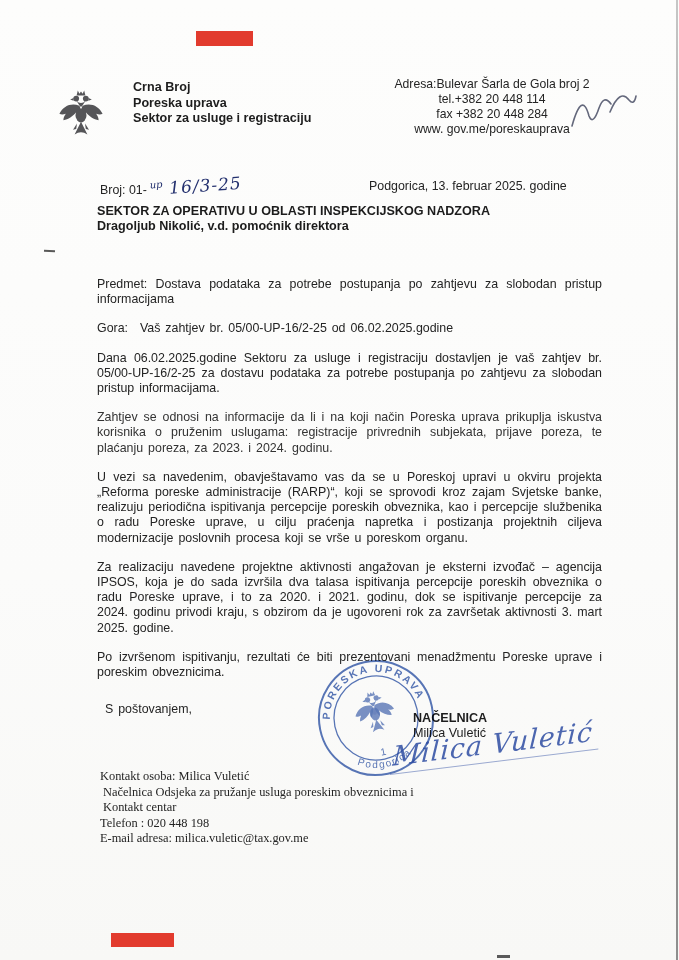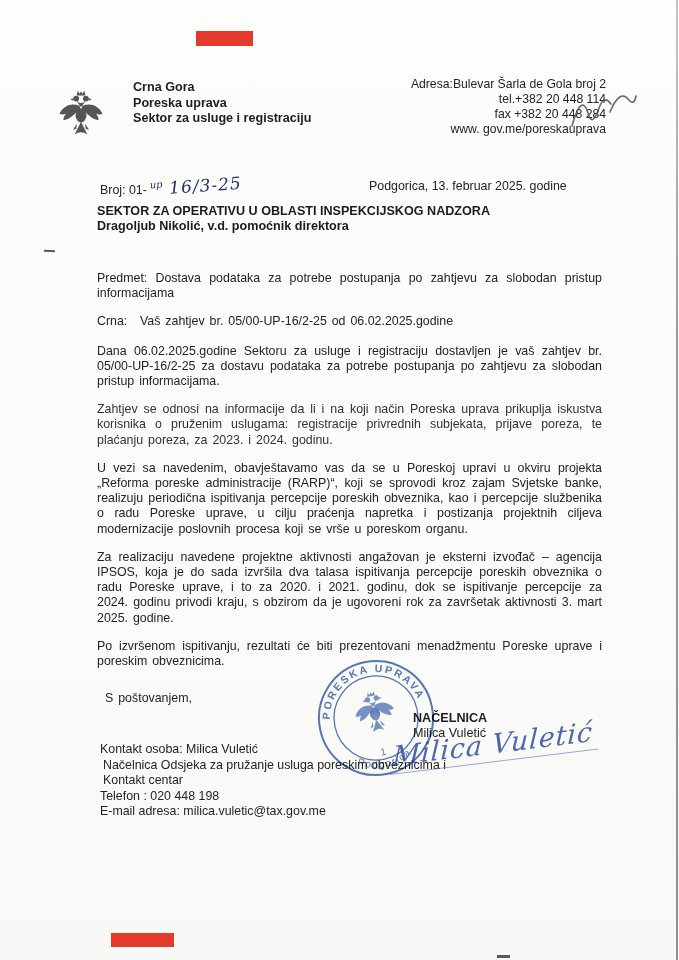--- a/index.html
+++ b/index.html
@@ -21,49 +21,49 @@
   .margin-dash{position:absolute;left:44px;top:250px;width:11px;height:2px;
     background:#2f2f2f;opacity:.8;transform:rotate(2deg);}
   .bottom-mark{position:absolute;left:497px;top:955px;width:13px;height:3px;background:#262626;opacity:.75;}
   
   .redaction{position:absolute;}
   .redaction.top{left:196px;top:31px;width:57px;height:15px;}
   .redaction.bottom{left:111px;top:933px;width:63px;height:14px;}
   
   .coat{position:absolute;left:57px;top:84px;width:48px;height:58px;opacity:.88;}
   .org{position:absolute;left:133px;top:80px;font-weight:700;font-size:12.6px;line-height:15.5px;color:#1d1d1d;}
-  .addr{position:absolute;left:378px;top:77px;width:228px;text-align:right;
+  .addr{position:absolute;left:378px;top:77px;width:228px;text-align:center;
     font-size:12.2px;line-height:14.9px;color:#242424;}
   .scribble{position:absolute;left:566px;top:82px;width:74px;height:52px;opacity:.85;}
   
   .broj{position:absolute;left:100px;top:178px;font-size:12.4px;color:#242424;}
   .hand{display:inline-block;font-family:"DejaVu Serif",serif;font-style:italic;
     font-size:17px;color:#23306e;transform:rotate(-4deg) translateY(-2px);letter-spacing:1px;}
   .hand sup{font-size:10px;letter-spacing:0;}
   .date-line{position:absolute;left:369px;top:179px;font-size:12.4px;color:#242424;}
   
   .recipient{position:absolute;left:97px;top:204px;font-weight:700;font-size:12.6px;line-height:15.2px;color:#1c1c1c;}
   
   .content{position:absolute;left:97px;top:263px;width:505px;font-size:12.4px;line-height:15.2px;color:#242424;}
-  .content p{margin:8px 0 13px 0;text-align:justify;word-spacing:1.5px;}
+  .content p{margin:14px 0 13px 0;text-align:justify;word-spacing:1.5px;}
   .content p.veza{text-align:left;margin-bottom:14px;}
   .veza-lbl{display:inline-block;width:43px;}
   .smudged{filter:blur(.3px);opacity:.93;}
   .salute{margin-top:22px !important;margin-left:8px !important;text-align:center;}
   
   .stamp{position:absolute;left:314px;top:656px;width:124px;height:124px;
     transform:rotate(-12deg);opacity:.85;mix-blend-mode:multiply;z-index:3;}
   .signer{position:absolute;left:413px;top:711px;font-size:12.6px;line-height:15px;color:#1d1d1d;z-index:2;}
   .signer .title{font-weight:700;}
   .signature-hand{position:absolute;left:390px;top:728px;z-index:4;
     font-family:"DejaVu Serif",serif;font-style:italic;font-size:27px;
     color:#2e4da3;transform:rotate(-7deg) skewX(-10deg);letter-spacing:1px;opacity:.85;
     border-bottom:1.5px solid rgba(46,77,163,.55);padding:0 6px 2px 2px;}
   
-  .footer{position:absolute;left:100px;top:742px;font-size:12.4px;line-height:15.5px;color:#242424;}
+  .footer{position:absolute;left:100px;top:769px;font-size:12.4px;line-height:15.5px;color:#242424;font-family:Liberation Serif, serif;}
   .footer .fline{white-space:nowrap;}
   .footer .fline.indent{margin-left:3px;}
 </style>
 </head>
 <body>
 
 <svg width="0" height="0" style="position:absolute" aria-hidden="true">
   <defs>
     <g id="eagle-shape">
       <path d="M26 3 L28 7 L30 4 L32 7 L34 3 L35.5 9 L24.5 9 Z"></path>
@@ -87,21 +87,21 @@
 
   <div class="redaction top" style="background: rgb(226, 59, 46);"></div>
 
   <div class="coat">
     <svg viewBox="0 0 60 62" width="48" height="58">
       <use href="#eagle-shape" fill="#3e3e42"></use>
     </svg>
   </div>
 
   <div class="org">
-    <div>Crna Gora</div>
+    <div>Crna Broj</div>
     <div>Poreska uprava</div>
     <div>Sektor za usluge i registraciju</div>
   </div>
 
   <div class="addr">
     <div>Adresa:Bulevar Šarla de Gola broj 2</div>
     <div>tel.+382 20 448 114</div>
     <div>fax +382 20 448 284</div>
     <div>www. gov.me/poreskauprava</div>
   </div>
@@ -121,21 +121,21 @@
 
   <div class="recipient">
     <div>SEKTOR ZA OPERATIVU U OBLASTI INSPEKCIJSKOG NADZORA</div>
     <div>Dragoljub Nikolić, v.d. pomoćnik direktora</div>
   </div>
 
   <span class="margin-dash"></span>
 
   <div class="content">
     <p><span>Predmet:</span> <span>Dostava podataka za potrebe postupanja po zahtjevu za slobodan pristup informacijama</span></p>
-    <p class="veza"><span class="veza-lbl">Crna:</span><span>Vaš zahtjev br. 05/00-UP-16/2-25 od 06.02.2025.godine</span></p>
+    <p class="veza"><span class="veza-lbl">Gora:</span><span>Vaš zahtjev br. 05/00-UP-16/2-25 od 06.02.2025.godine</span></p>
     <p>Dana 06.02.2025.godine Sektoru za usluge i registraciju dostavljen je vaš zahtjev br. 05/00-UP-16/2-25 za dostavu podataka za potrebe postupanja po zahtjevu za slobodan pristup informacijama.</p>
     <p class="smudged">Zahtjev se odnosi na informacije da li i na koji način Poreska uprava prikuplja iskustva korisnika o pruženim uslugama: registracije privrednih subjekata, prijave poreza, te plaćanju poreza, za 2023. i 2024. godinu.</p>
     <p>U vezi sa navedenim, obavještavamo vas da se u Poreskoj upravi u okviru projekta „Reforma poreske administracije (RARP)“, koji se sprovodi kroz zajam Svjetske banke, realizuju periodična ispitivanja percepcije poreskih obveznika, kao i percepcije službenika o radu Poreske uprave, u cilju praćenja napretka i postizanja projektnih ciljeva modernizacije poslovnih procesa koji se vrše u poreskom organu.</p>
     <p>Za realizaciju navedene projektne aktivnosti angažovan je eksterni izvođač – agencija IPSOS, koja je do sada izvršila dva talasa ispitivanja percepcije poreskih obveznika o radu Poreske uprave, i to za 2020. i 2021. godinu, dok se ispitivanje percepcije za 2024. godinu privodi kraju, s obzirom da je ugovoreni rok za završetak aktivnosti 3. mart 2025. godine.</p>
     <p>Po izvršenom ispitivanju, rezultati će biti prezentovani menadžmentu Poreske uprave i poreskim obveznicima.</p>
     <p class="salute">S poštovanjem,</p>
   </div>
 
   <div class="stamp">
     <svg viewBox="0 0 124 124" width="124" height="124">

